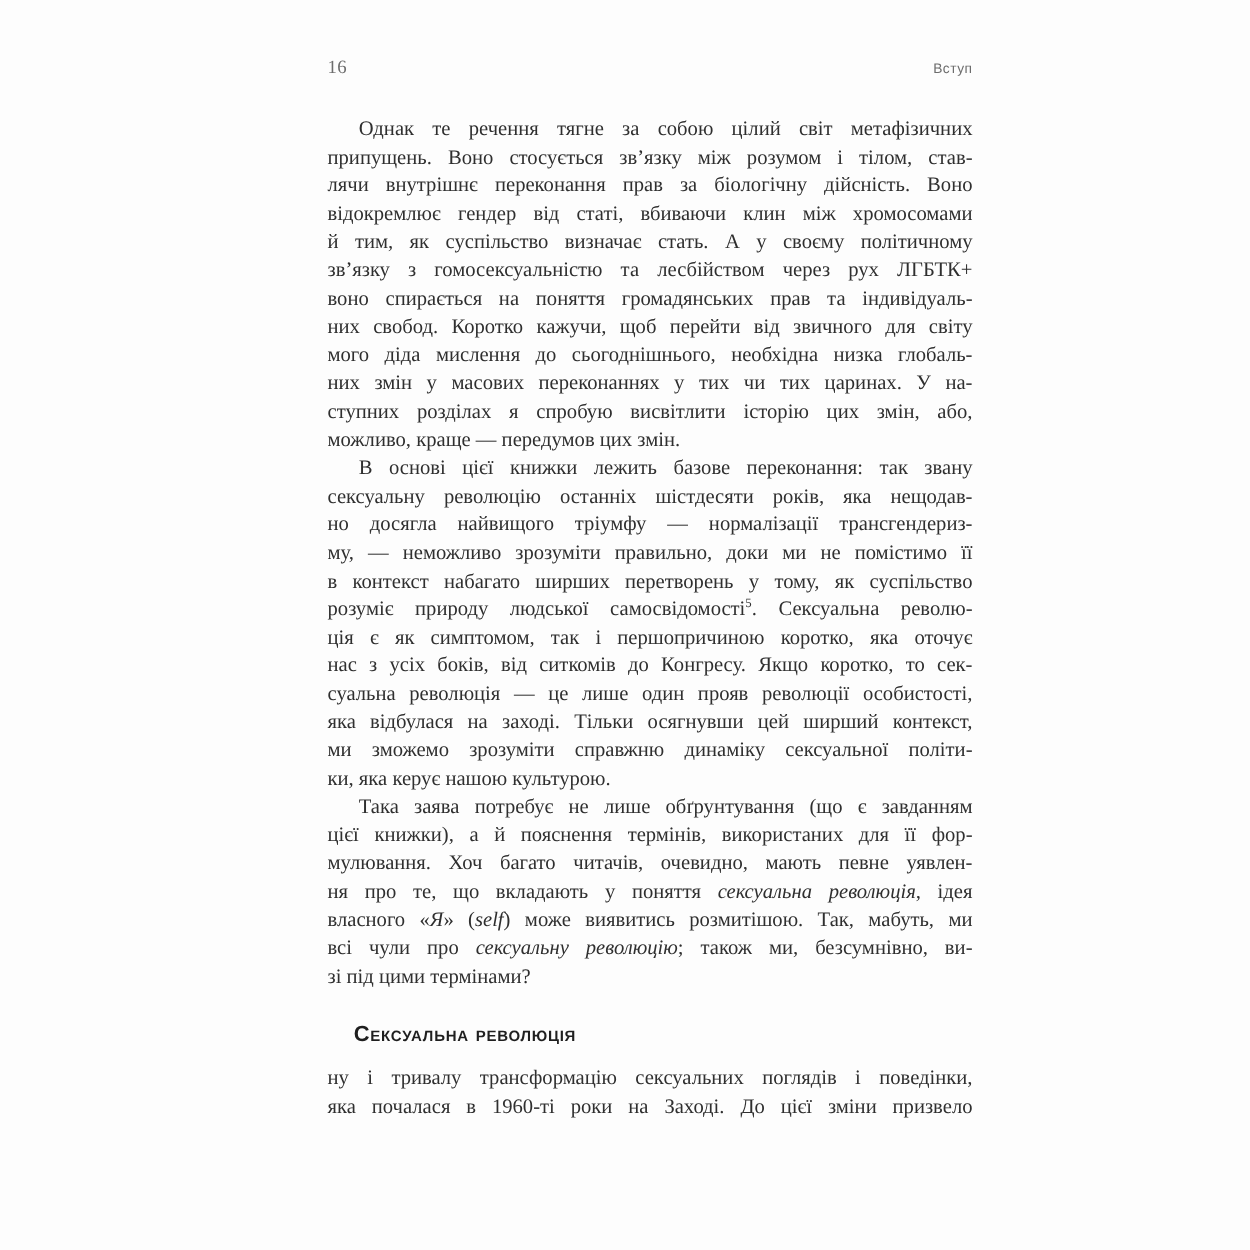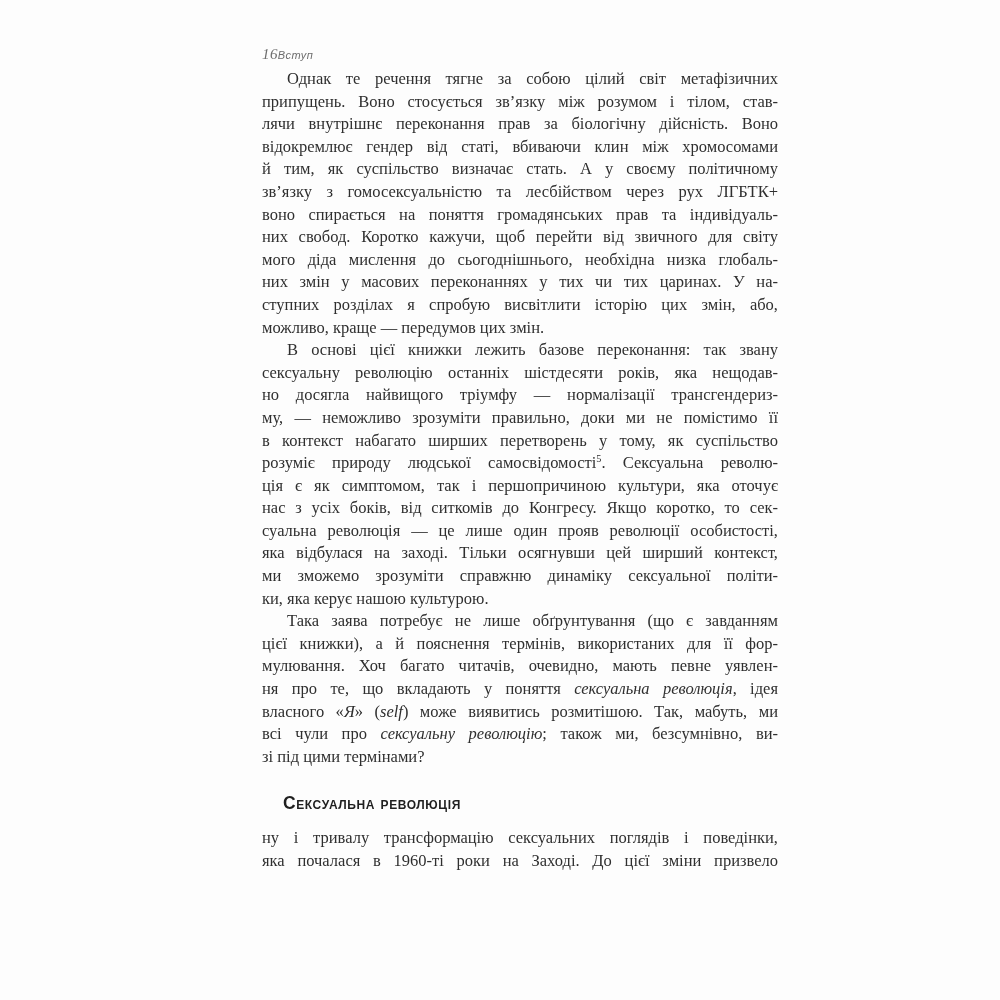--- a/index.html
+++ b/index.html
@@ -14,33 +14,33 @@
     background: #fdfdfd;
     font-family: "Liberation Serif", serif;
     overflow: hidden;
   }
   .page-header {
     position: absolute;
     left: 262px;
     top: 46px;
     width: 516px;
     display: flex;
+    justify-content: space-between;
     align-items: baseline;
     font-family: "Liberation Sans", sans-serif;
     font-size: 14.5px;
     color: #6d6d6d;
     letter-spacing: 0.4px;
-    font-style: italic;
   }
   .page-number { font-family: "Liberation Serif", serif; font-size: 15px; }
   .running-head { font-size: 11px; }
   .page-body {
     position: absolute;
     left: 262px;
-    top: 68px;
+    top: 92px;
     width: 516px;
     color: #2f2f2f;
     font-size: 16.5px;
     line-height: 22.6px;
   }
   .para { text-align: justify; }
   .line {
     text-align: justify;
     text-align-last: justify;
     white-space: normal;
@@ -88,21 +88,21 @@
         <div class="line">ступних розділах я спробую висвітлити історію цих змін, або,</div>
         <div class="line para-end">можливо, краще — передумов цих змін.</div>
       </div>
       <div class="para">
         <div class="line indent">В основі цієї книжки лежить базове переконання: так звану</div>
         <div class="line">сексуальну революцію останніх шістдесяти років, яка нещодав-</div>
         <div class="line">но досягла найвищого тріумфу — нормалізації трансгендериз-</div>
         <div class="line">му, — неможливо зрозуміти правильно, доки ми не помістимо її</div>
         <div class="line">в контекст набагато ширших перетворень у тому, як суспільство</div>
         <div class="line">розуміє природу людської самосвідомості<sup>5</sup>. Сексуальна револю-</div>
-        <div class="line">ція є як симптомом, так і першопричиною культури, яка оточує</div>
+        <div class="line">ція є як симптомом, так і першопричиною коротко, яка оточує</div>
         <div class="line">нас з усіх боків, від ситкомів до Конгресу. Якщо коротко, то сек-</div>
         <div class="line">суальна революція — це лише один прояв революції особистості,</div>
         <div class="line">яка відбулася на заході. Тільки осягнувши цей ширший контекст,</div>
         <div class="line">ми зможемо зрозуміти справжню динаміку сексуальної політи-</div>
         <div class="line para-end">ки, яка керує нашою культурою.</div>
       </div>
       <div class="para">
         <div class="line indent">Така заява потребує не лише обґрунтування (що є завданням</div>
         <div class="line">цієї книжки), а й пояснення термінів, використаних для її фор-</div>
         <div class="line">мулювання. Хоч багато читачів, очевидно, мають певне уявлен-</div>

